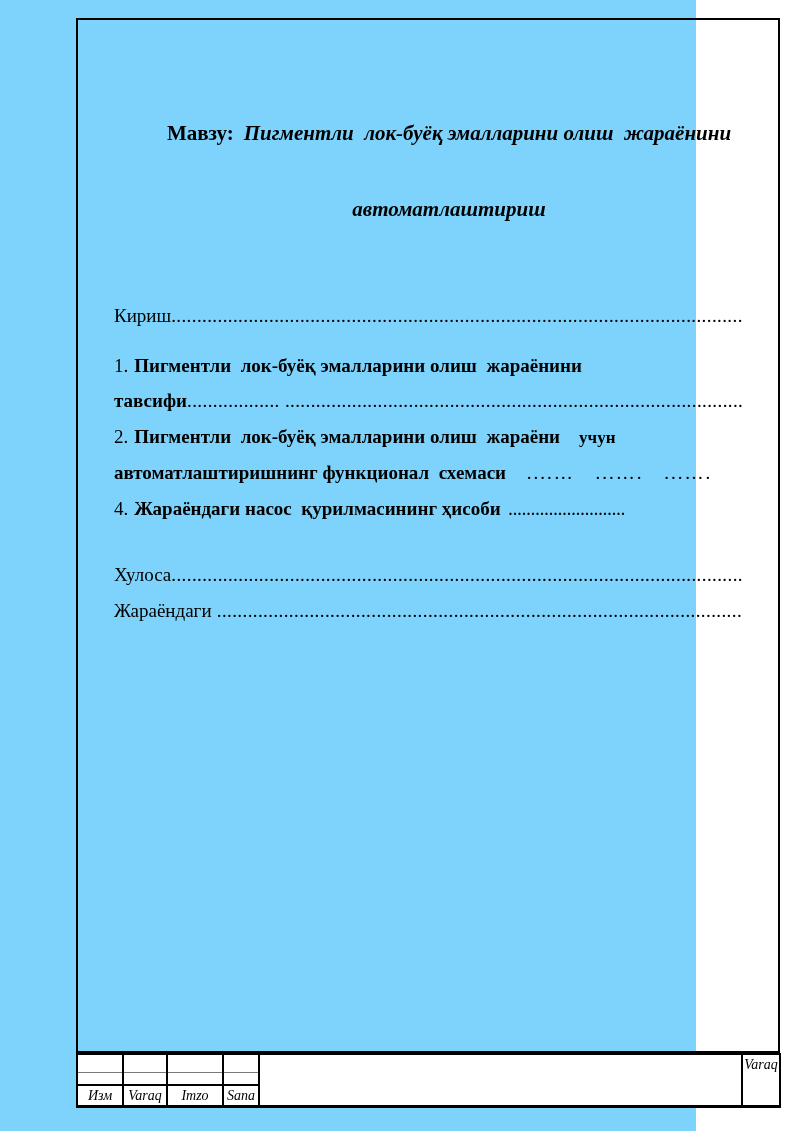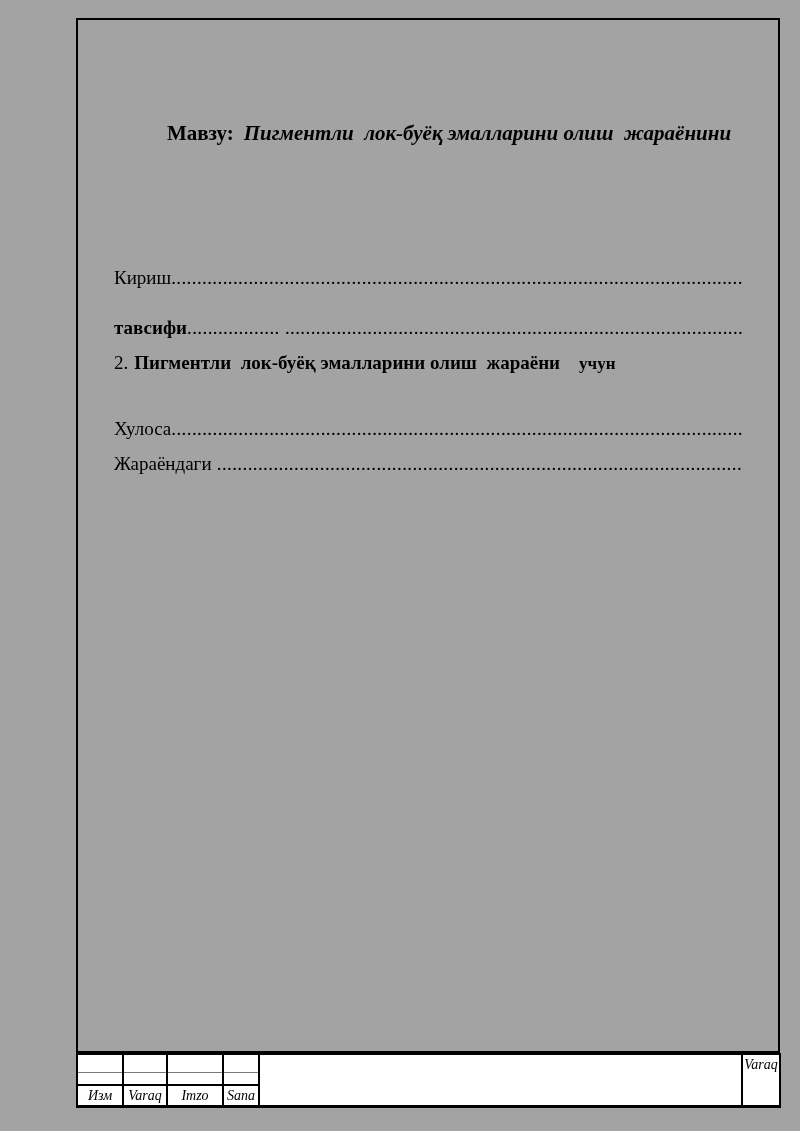--- a/index.html
+++ b/index.html
@@ -7,23 +7,23 @@
     padding: 0;
     background: #ffffff;
     width: 800px;
     height: 1131px;
     font-family: "Liberation Serif", "DejaVu Serif", serif;
     color: #000000;
     overflow: hidden;
   }
   .page {
     position: relative;
-    width: 800px;
+    width: 696px;
     height: 1131px;
-    background: #a3a3a3;
+    background: #7dd3fc;
   }
   
   .frame {
     position: absolute;
     left: 76px;
     top: 18px;
     width: 704px;
     height: 1035px;
     border: 2px solid #000000;
     box-sizing: border-box;
@@ -123,31 +123,35 @@
 </head>
 <body>
 
 <div class="page">
 
   <div class="frame">
     <div class="content">
 
       <div class="title-block">
         <span class="title-prefix">Мавзу:</span><span class="title-italic">Пигментли  лок-буёқ эмалларини олиш  жараёнини</span><br>
+        <span class="title-italic">автоматлаштириш</span>
       </div>
 
       <div class="toc">
 
         <p class="gap-after"><span>Кириш</span><span class="dots">......................................................................................................................................................</span></p>
 
+        <p><span class="num">1.</span><span class="b">Пигментли  лок-буёқ эмалларини олиш  жараёнини</span></p>
         <p><span class="b">тавсифи</span><span class="dots">..................</span><span class="dots"> ........................................................................................................................</span></p>
 
         <p><span class="num">2.</span><span class="b">Пигментли  лок-буёқ эмалларини олиш  жараёни</span><span class="bs sp">учун</span></p>
 
+        <p><span class="b">автоматлаштиришнинг функционал  схемаси</span><span class="dots-wide"> ....… ...…. ...….</span></p>
 
+        <p><span class="num">4.</span><span class="b">Жараёндаги насос  қурилмасининг ҳисоби</span><span class="dots-bold">..........................</span></p>
 
         <p class="gap-before"><span>Хулоса</span><span class="dots">......................................................................................................................................................</span></p>
         <p><span>Жараёндаги</span><span class="dots"> ...............................................................................................................................................</span></p>
 
       </div>
     </div>
   </div>
 
   <div class="stamp">
     <div class="stamp-left">

